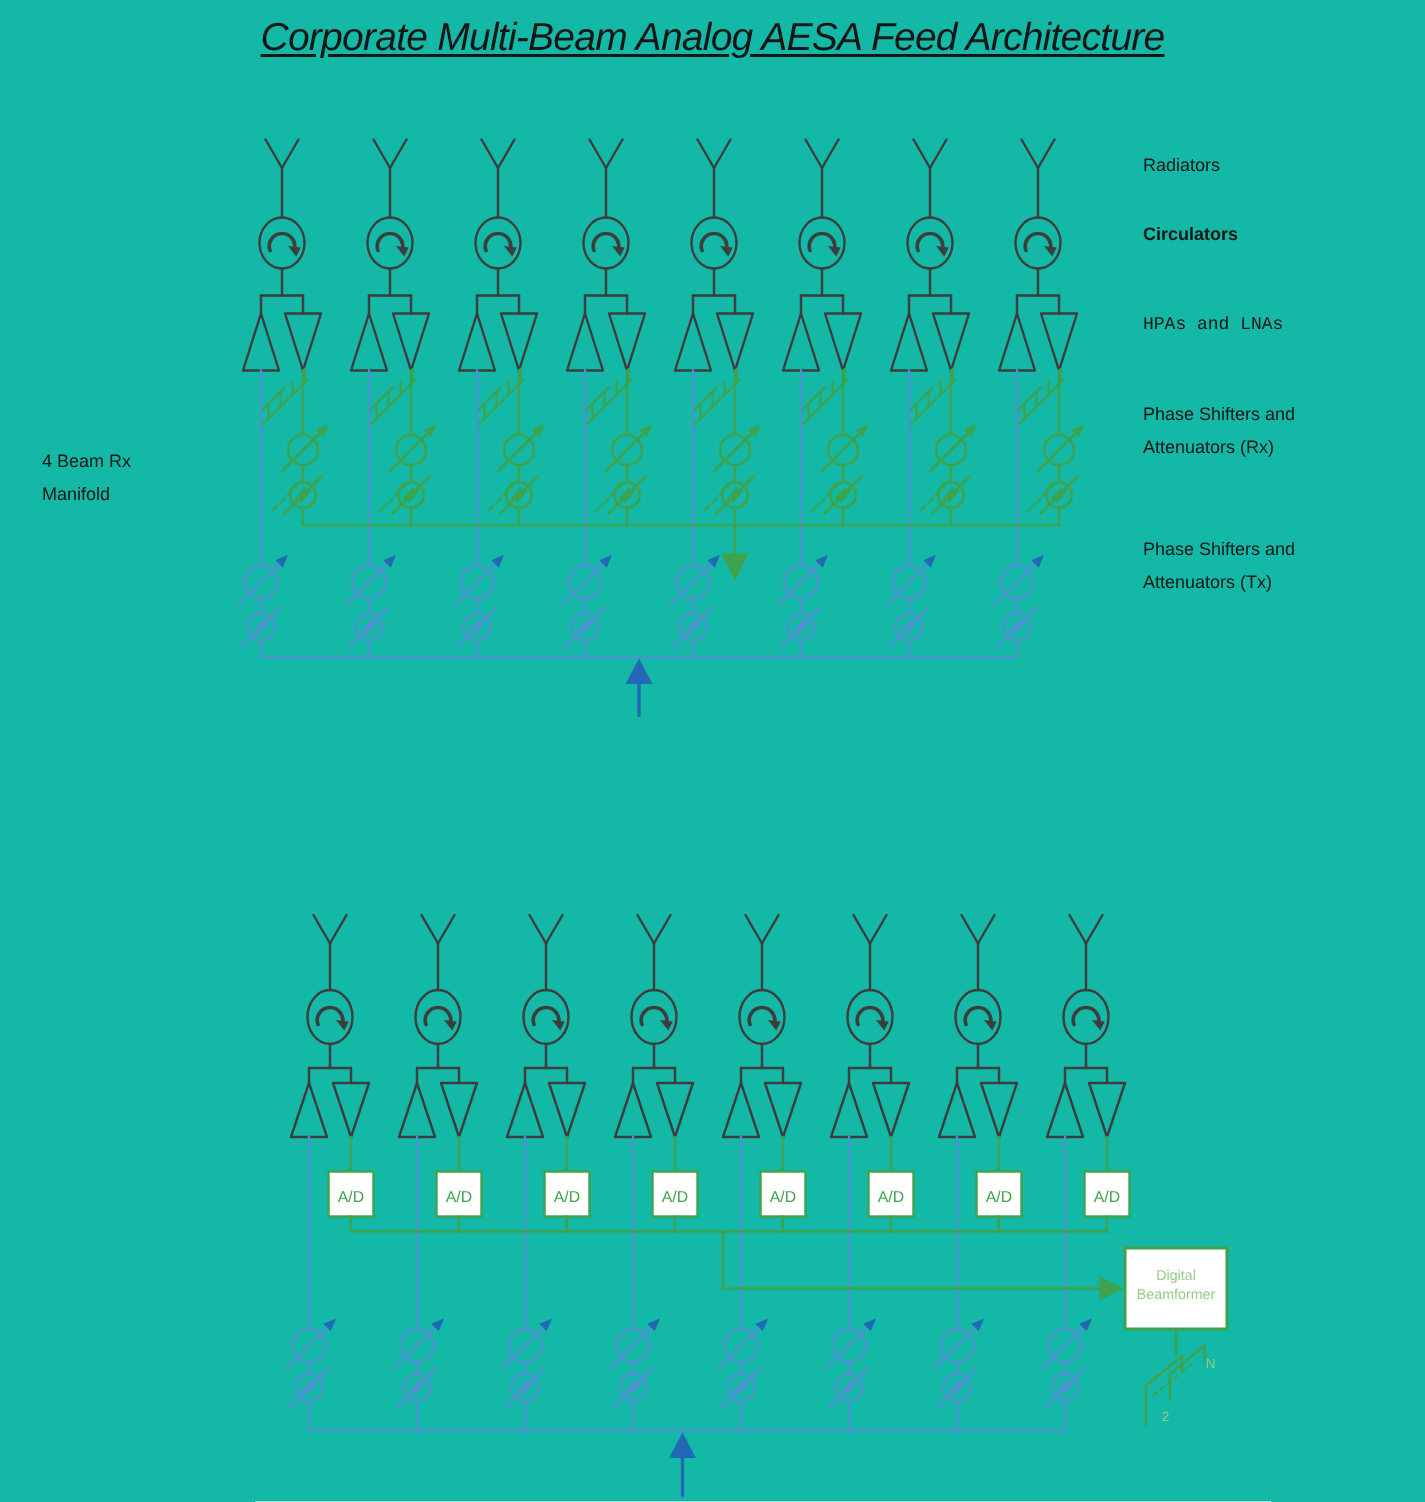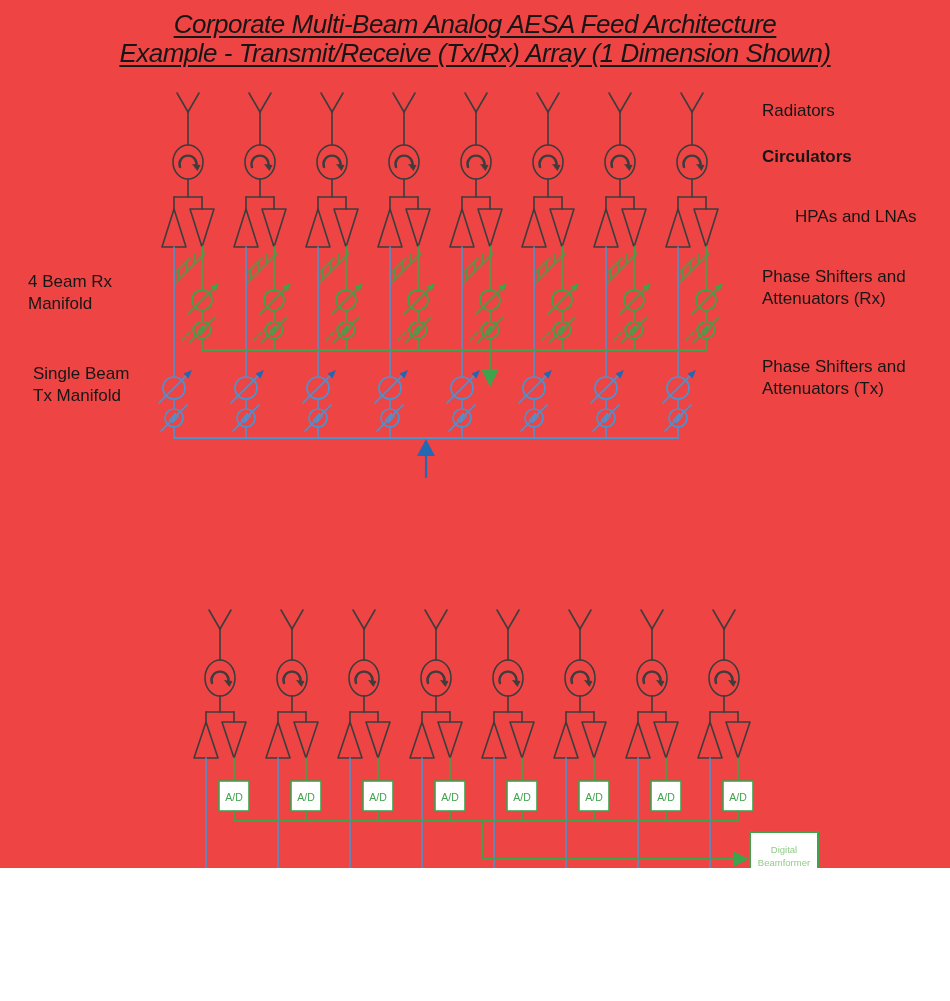--- a/index.html
+++ b/index.html
@@ -1,35 +1,34 @@
 <!DOCTYPE html>
 <html><head>
 <meta charset="utf-8">
 <style>
   html,body{margin:0;padding:0;background:#fff;}
-  .page{position:relative;width:950px;height:868px;background:#ef4444;overflow:hidden;
+  .page{position:relative;width:950px;height:1001px;background:#14b8a6;overflow:hidden;
         font-family:"Liberation Sans",sans-serif;color:#111;}
   .title{position:absolute;left:0;width:950px;text-align:center;font-style:italic;
          letter-spacing:-0.5px;}
   .title .tl{display:block;font-size:26px;line-height:29px;text-decoration:underline;
              text-underline-offset:3px;color:#161616;}
   .t1{top:10px;}
   .t2{top:505px;}
-  .lbl{position:absolute;font-size:17px;line-height:21.5px;white-space:pre-line;color:#161616;}
+  .lbl{position:absolute;font-size:12px;line-height:21.5px;white-space:pre-line;color:#161616;}
   svg{position:absolute;left:0;top:0;}
   svg text{font-family:"Liberation Sans",sans-serif;}
 </style>
 </head>
 <body>
 
 <div class="page">
 
   <div class="title t1">
     <span class="tl">Corporate Multi-Beam Analog AESA Feed Architecture</span>
-    <span class="tl">Example - Transmit/Receive (Tx/Rx) Array (1 Dimension Shown)</span>
   </div>
 
   <svg id="schem" width="950" height="1001" viewBox="0 0 950 1001">
       <g>
         <line x1="177" y1="93" x2="188" y2="112" stroke="#3d3d3d" stroke-width="1.6" fill="none" stroke-linecap="round"></line>
         <line x1="199" y1="93" x2="188" y2="112" stroke="#3d3d3d" stroke-width="1.6" fill="none" stroke-linecap="round"></line>
         <line x1="188" y1="112" x2="188" y2="145" stroke="#3d3d3d" stroke-width="1.6" fill="none" stroke-linecap="round"></line>
         <ellipse cx="188" cy="162" rx="15" ry="17" stroke="#3d3d3d" stroke-width="1.6" fill="none"></ellipse>
         <path d="M 180,167 A 8.5,8.5 0 1 1 196,167" stroke="#3d3d3d" stroke-width="2.4" fill="none" stroke-linecap="round" stroke-linejoin="round"></path>
         <polygon points="197.5,171 192,164 200.5,165" fill="#3d3d3d" stroke="none" stroke-width="1.5" stroke-linejoin="round"></polygon>
@@ -641,28 +640,26 @@
         <text x="807" y="912" font-size="9" fill="#93cb88" text-anchor="middle">N</text>
         <text x="777" y="947" font-size="9" fill="#93cb88" text-anchor="middle">2</text>
       </g>
       <g>
         <line x1="206" y1="954" x2="710" y2="954" stroke="#4b92cf" stroke-width="1.8" fill="none" stroke-linecap="round"></line>
         <polygon points="455,955 446,972 464,972" fill="#2368b4" stroke="none" stroke-width="1.5" stroke-linejoin="round"></polygon>
         <line x1="455" y1="972" x2="455" y2="997" stroke="#2368b4" stroke-width="2.2" fill="none" stroke-linecap="round"></line>
       </g>
     </svg>
 
-  <div class="lbl" style="left:28px;top:271px;">4 Beam Rx
+  <div class="lbl" style="left:28px;top:297px;">4 Beam Rx
 Manifold</div>
-  <div class="lbl" style="left:33px;top:363px;">Single Beam
-Tx Manifold</div>
 
   <div class="lbl" style="left:762px;top:100px;">Radiators</div>
   <div class="lbl" style="left:762px;top:146px;font-weight:bold;">Circulators</div>
-  <div class="lbl" style="left:795px;top:206px;">HPAs and LNAs</div>
+  <div class="lbl" style="left:762px;top:206px;font-family:Liberation Mono, monospace;">HPAs and LNAs</div>
   <div class="lbl" style="left:762px;top:266px;">Phase Shifters and
 Attenuators (Rx)</div>
   <div class="lbl" style="left:762px;top:356px;">Phase Shifters and
 Attenuators (Tx)</div>
 
   <div class="title t2">
   </div>
 
 </div>
 

